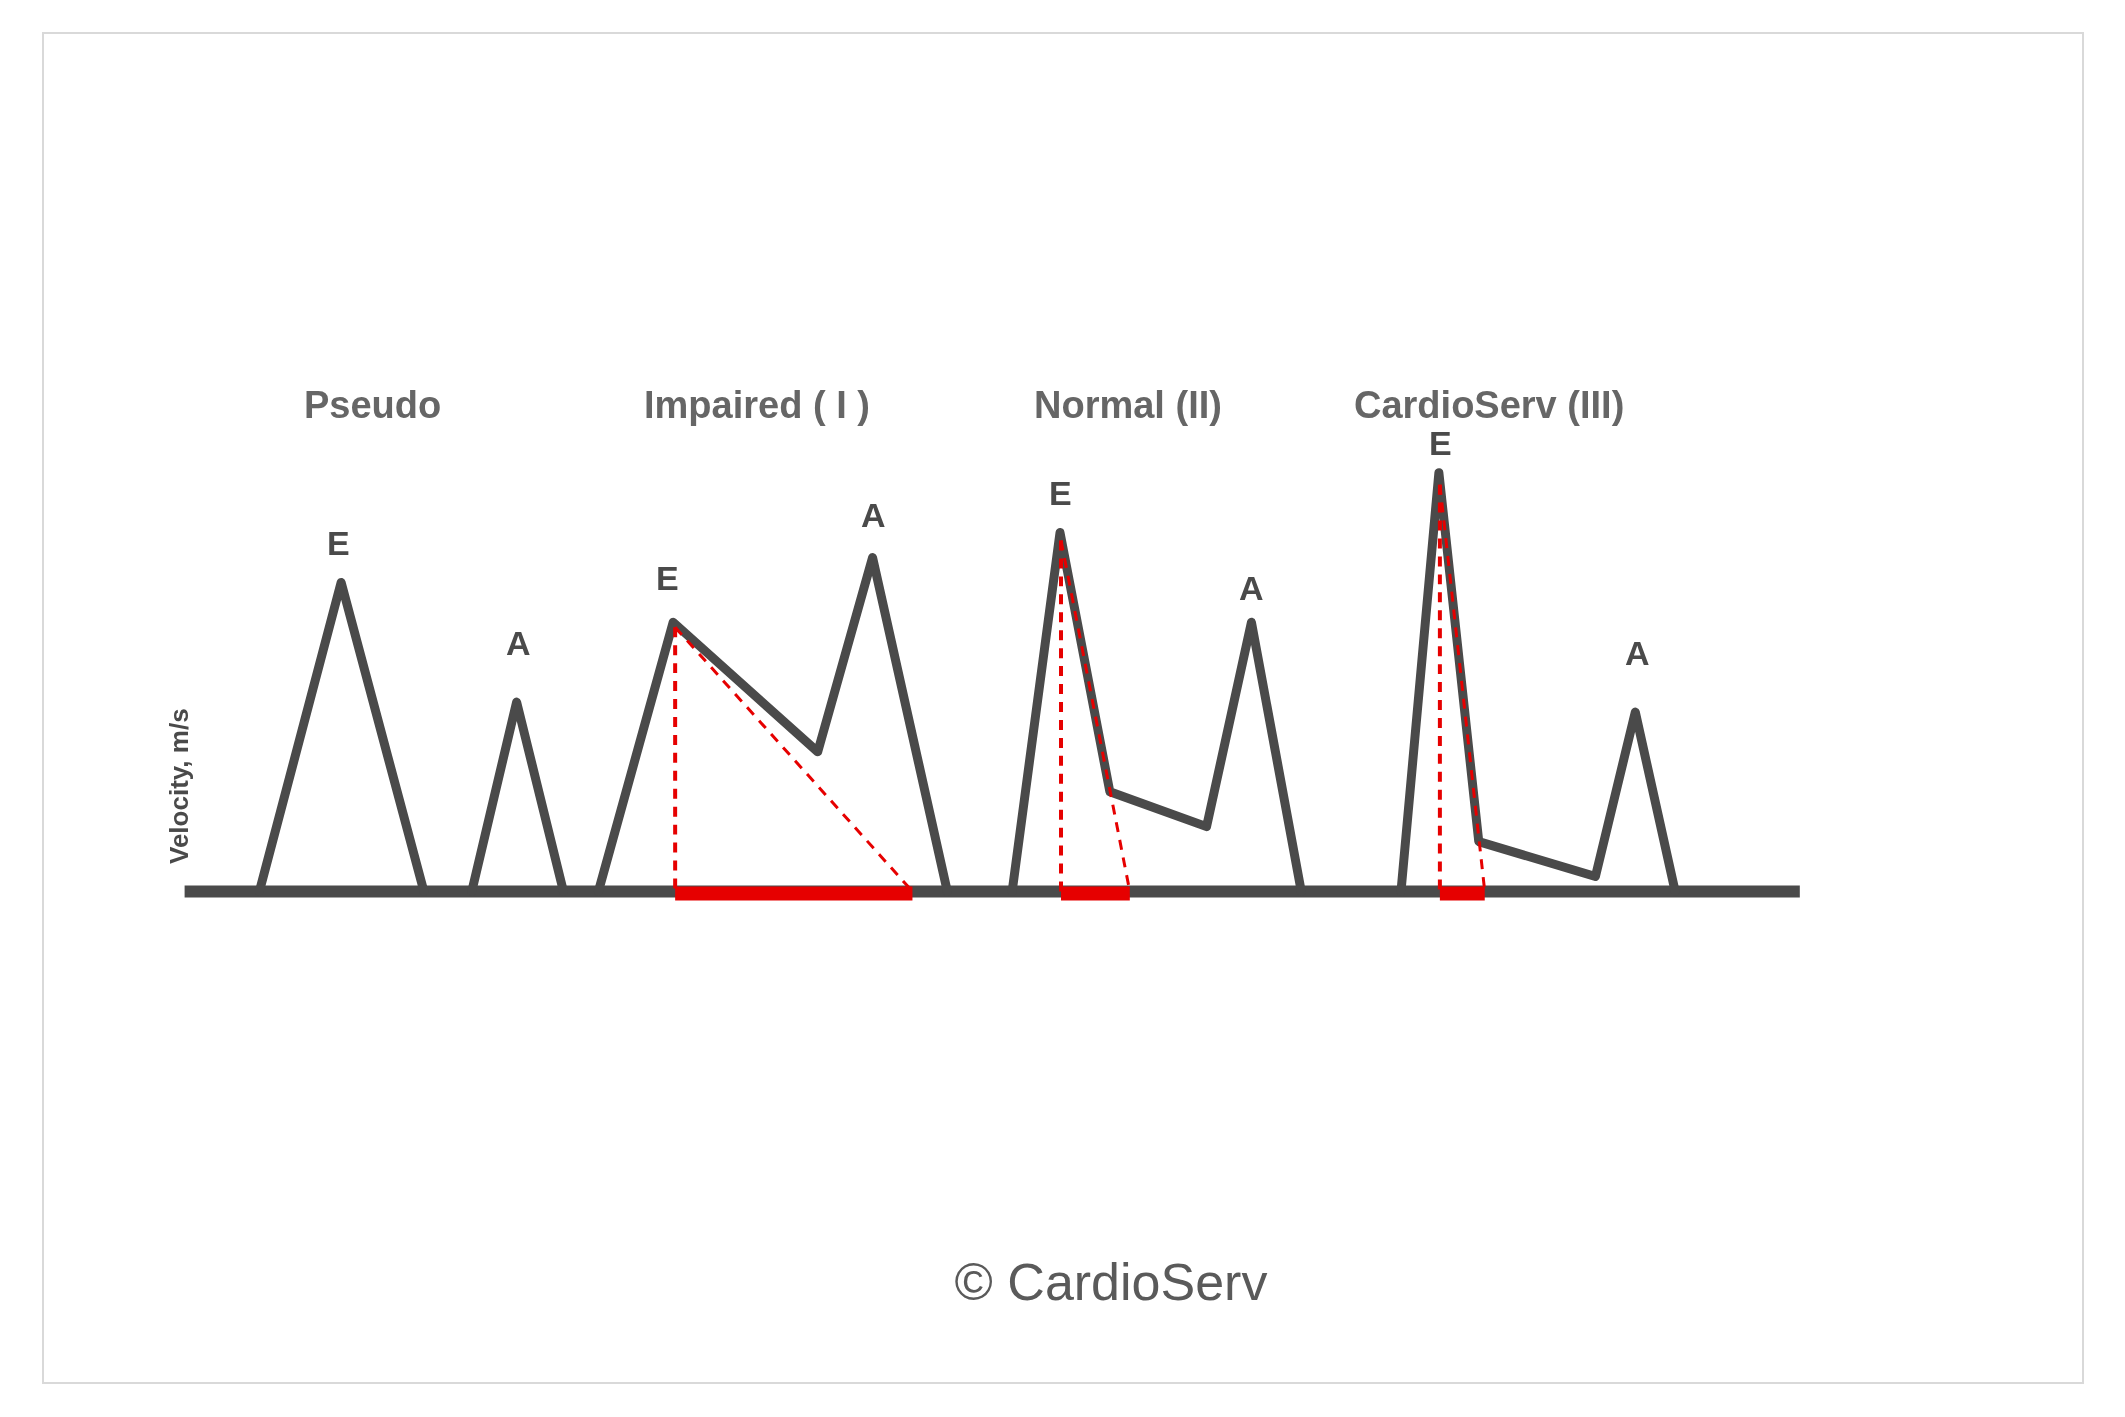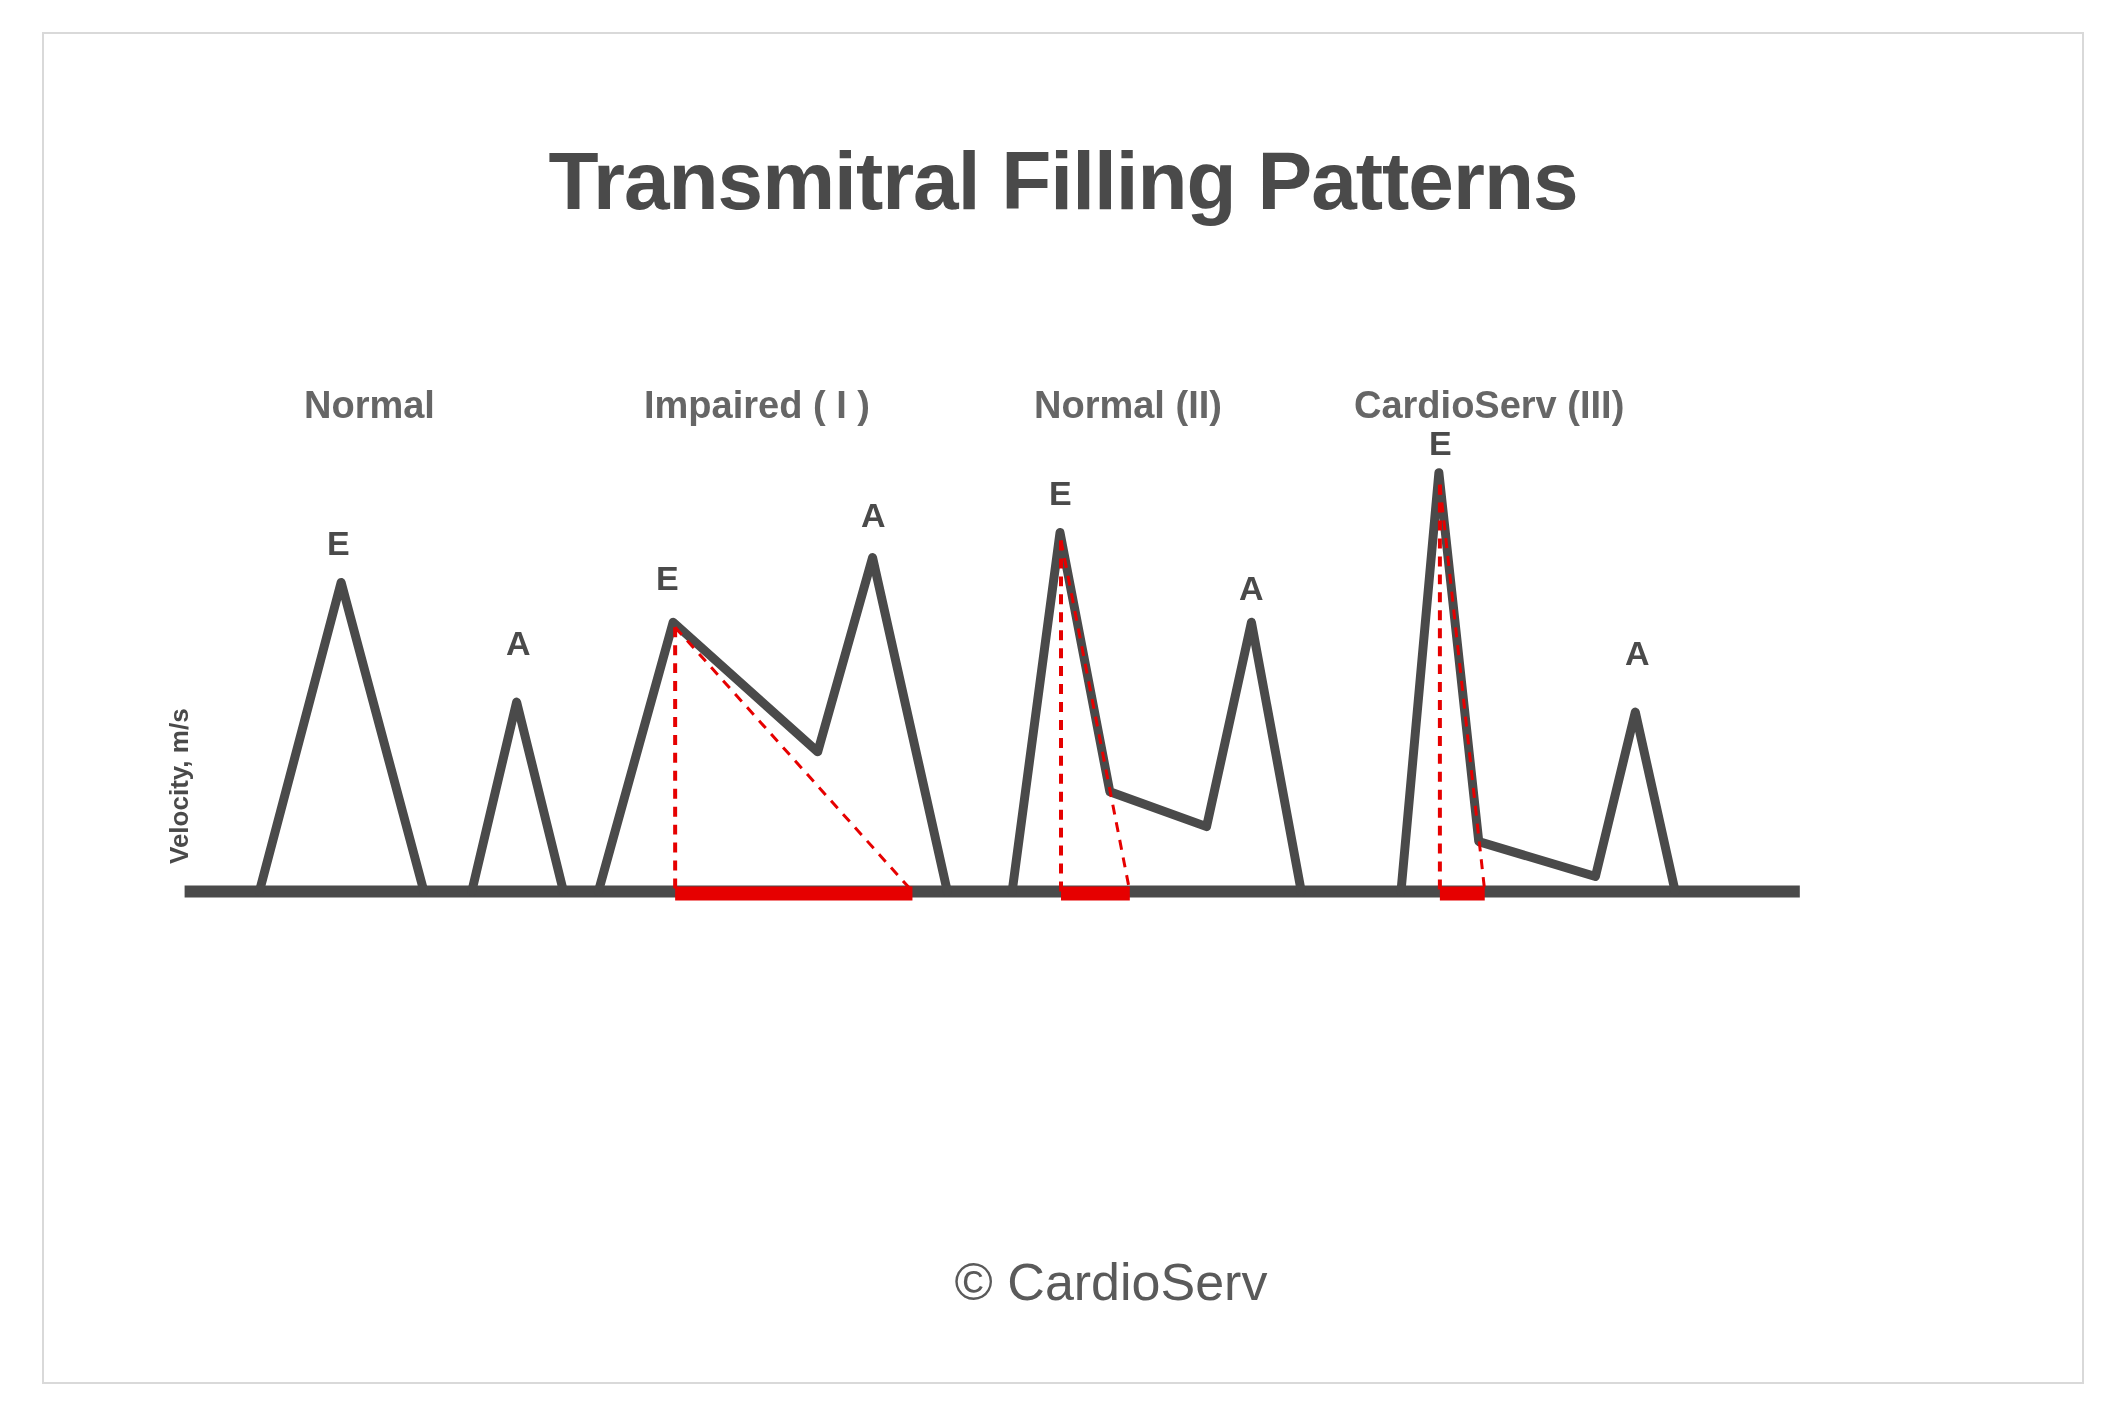--- a/index.html
+++ b/index.html
@@ -61,23 +61,22 @@
     width: 100%;
     height: 100%;
     overflow: visible;
   }
 </style>
 </head>
 <body>
 
 <div class="frame">
 
-  <div class="title">Transmitral Filling Patterns</div>
 
-  <div class="cat-label" style="left:260px; top:350px;">Normal</div>
+  <div class="cat-label" style="left:260px; top:350px;">Pseudo</div>
   <div class="cat-label" style="left:600px; top:350px;">Impaired ( I )</div>
   <div class="cat-label" style="left:990px; top:350px;">Normal (II)</div>
   <div class="cat-label" style="left:1310px;top:350px;">CardioServ (III)</div>
 
   <div class="y-axis-label" style="left:120px; top:830px;">Velocity, m/s</div>
 
   <div class="wave-label" style="left:283px; top:490px;">E</div>
   <div class="wave-label" style="left:462px; top:590px;">A</div>
 
   <div class="wave-label" style="left:612px; top:525px;">E</div>

